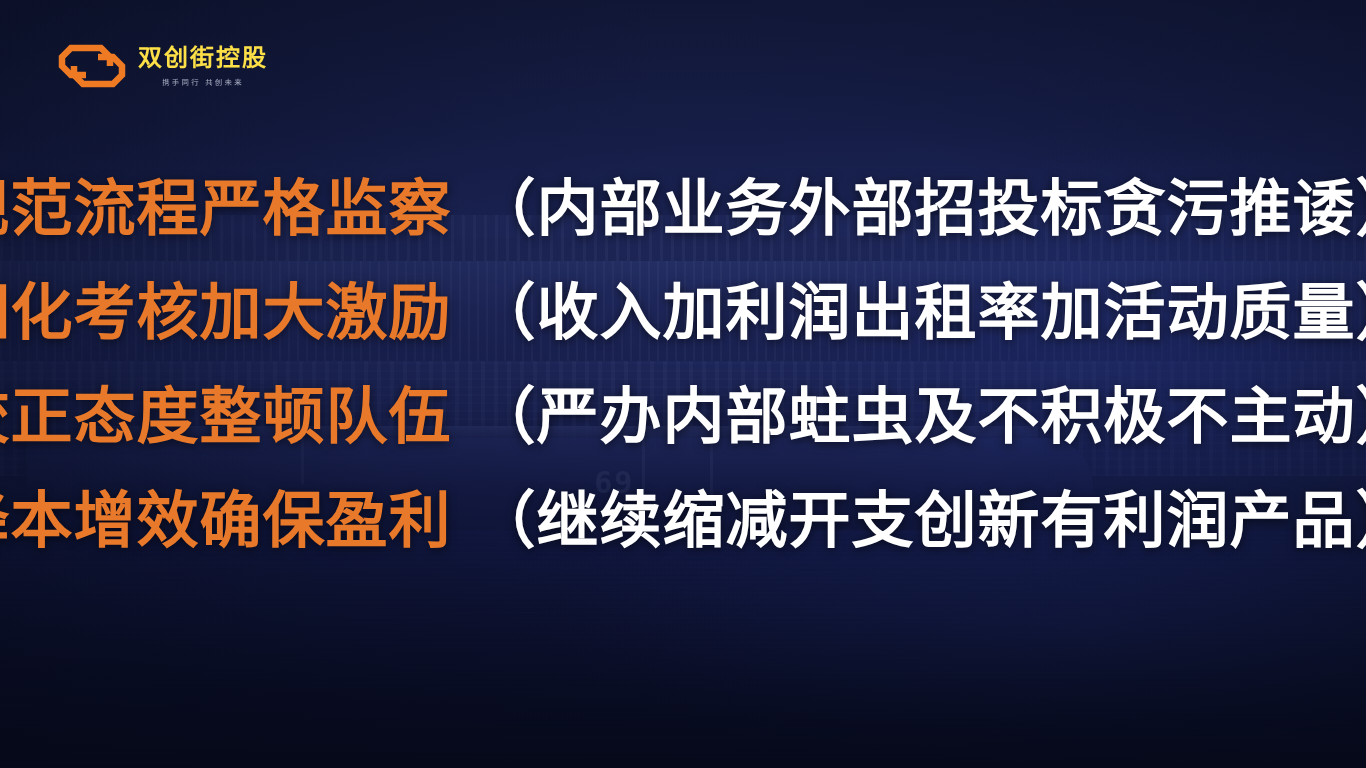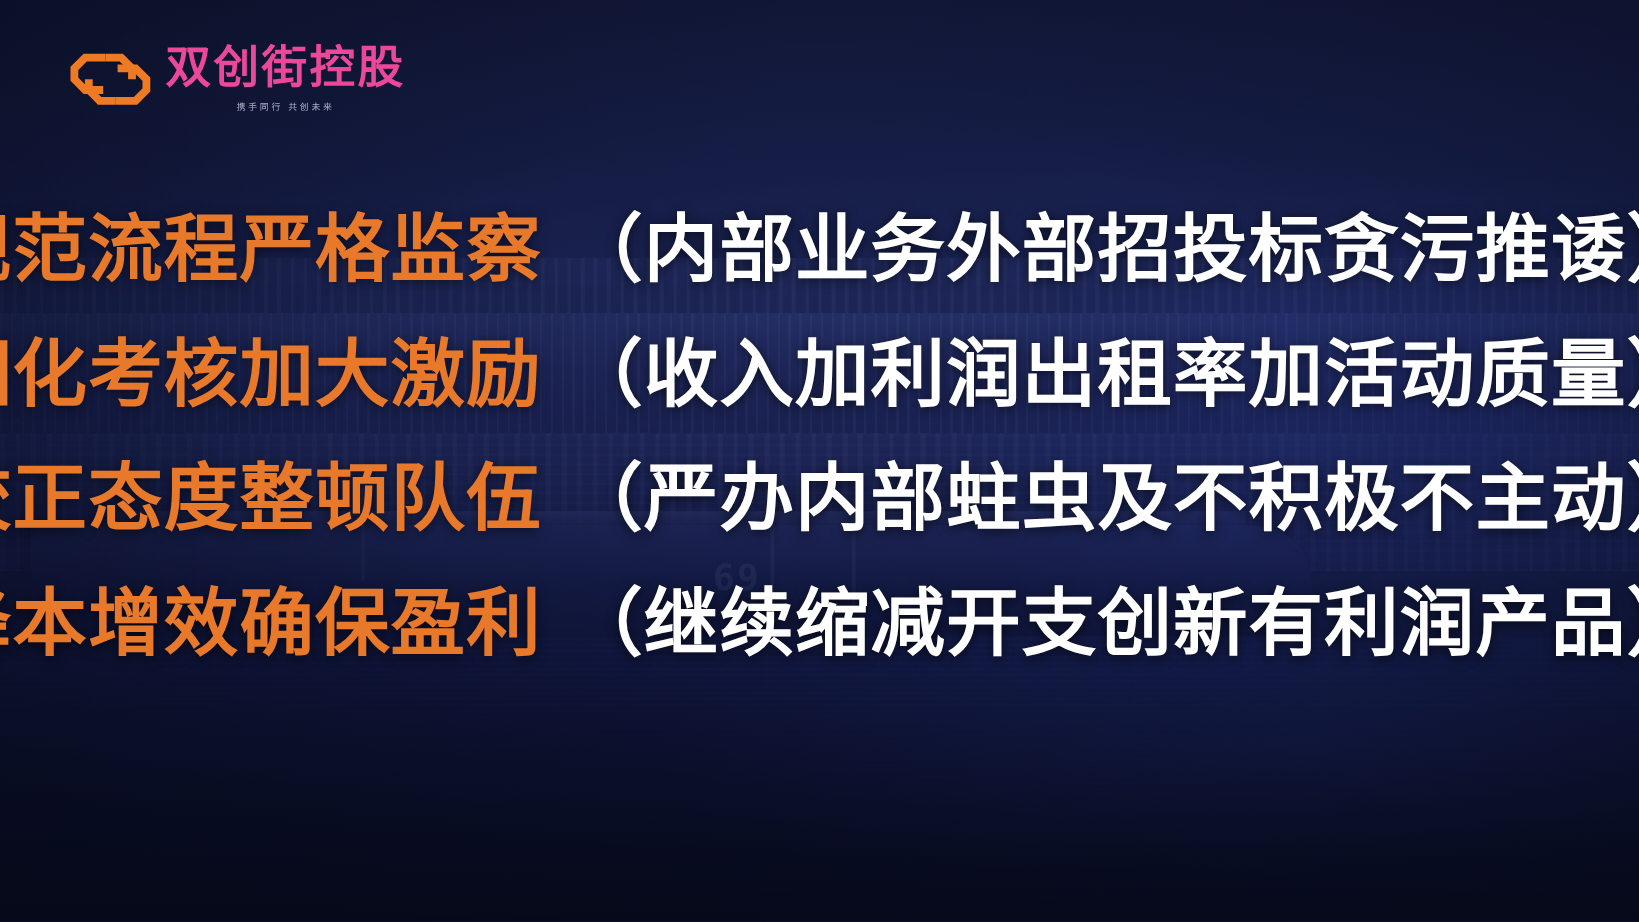--- a/index.html
+++ b/index.html
@@ -129,23 +129,23 @@
     gap: 12px;
     z-index: 5;
   }
   .logo-mark { width: 68px; height: 56px; display: block; flex: 0 0 auto; }
   .logo-text-wrap {
     display: flex;
     flex-direction: column;
     justify-content: center;
   }
   .logo-name {
-    font-size: 38px;
+    font-size: 24px;
     font-weight: bold;
-    color: #ec4899;
+    color: #fde047;
     letter-spacing: 2px;
     line-height: 1.05;
     white-space: nowrap;
   }
   .logo-slogan {
     margin-top: 5px;
     font-size: 8px;
     color: rgba(226,232,248,0.72);
     letter-spacing: 2.5px;
     text-align: center;

